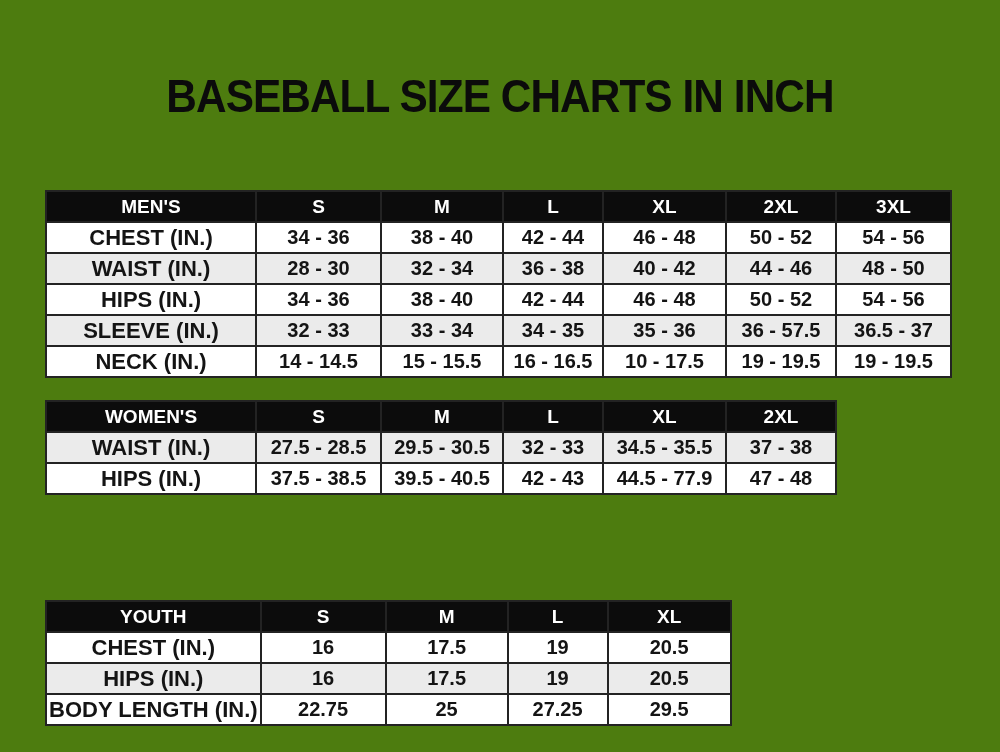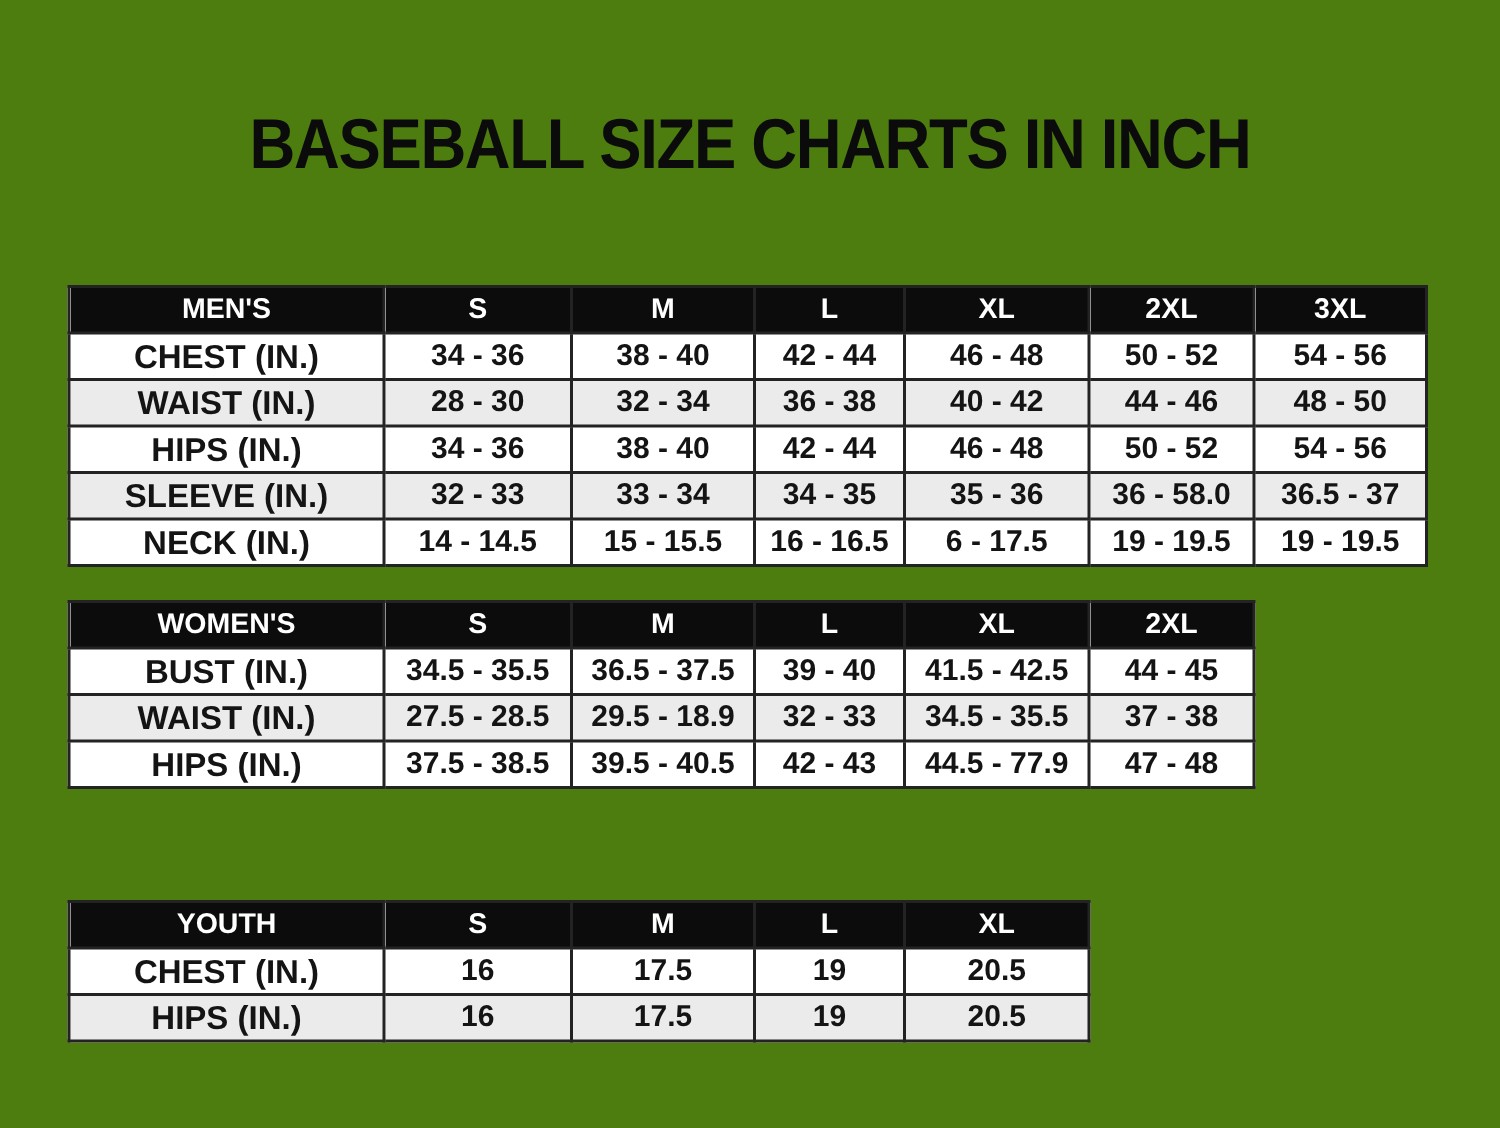--- a/index.html
+++ b/index.html
@@ -113,29 +113,29 @@
             <td>46 - 48</td>
             <td>50 - 52</td>
             <td>54 - 56</td>
           </tr>
           <tr class="alt">
             <td class="label">SLEEVE (IN.)</td>
             <td>32 - 33</td>
             <td>33 - 34</td>
             <td>34 - 35</td>
             <td>35 - 36</td>
-            <td>36 - 58.0</td>
+            <td>36 - 57.5</td>
             <td>36.5 - 37</td>
           </tr>
           <tr>
             <td class="label">NECK (IN.)</td>
             <td>14 - 14.5</td>
             <td>15 - 15.5</td>
             <td>16 - 16.5</td>
-            <td>6 - 17.5</td>
+            <td>10 - 17.5</td>
             <td>19 - 19.5</td>
             <td>19 - 19.5</td>
           </tr>
         </tbody>
       </table>
       <table class="size-table" style="top: 400px;">
         <colgroup>
           <col style="width: 210px;">
           <col style="width: 125px;">
           <col style="width: 122px;">
@@ -147,32 +147,24 @@
           <tr>
             <th>WOMEN'S</th>
             <th>S</th>
             <th>M</th>
             <th>L</th>
             <th>XL</th>
             <th>2XL</th>
           </tr>
         </thead>
         <tbody>
-          <tr>
-            <td class="label">BUST (IN.)</td>
-            <td>34.5 - 35.5</td>
-            <td>36.5 - 37.5</td>
-            <td>39 - 40</td>
-            <td>41.5 - 42.5</td>
-            <td>44 - 45</td>
-          </tr>
           <tr class="alt">
             <td class="label">WAIST (IN.)</td>
             <td>27.5 - 28.5</td>
-            <td>29.5 - 18.9</td>
+            <td>29.5 - 30.5</td>
             <td>32 - 33</td>
             <td>34.5 - 35.5</td>
             <td>37 - 38</td>
           </tr>
           <tr>
             <td class="label">HIPS (IN.)</td>
             <td>37.5 - 38.5</td>
             <td>39.5 - 40.5</td>
             <td>42 - 43</td>
             <td>44.5 - 77.9</td>
@@ -205,16 +197,23 @@
             <td>19</td>
             <td>20.5</td>
           </tr>
           <tr class="alt">
             <td class="label">HIPS (IN.)</td>
             <td>16</td>
             <td>17.5</td>
             <td>19</td>
             <td>20.5</td>
           </tr>
+          <tr>
+            <td class="label">BODY LENGTH (IN.)</td>
+            <td>22.75</td>
+            <td>25</td>
+            <td>27.25</td>
+            <td>29.5</td>
+          </tr>
         </tbody>
       </table>
     </div>
 </div>
 
 </body></html>

